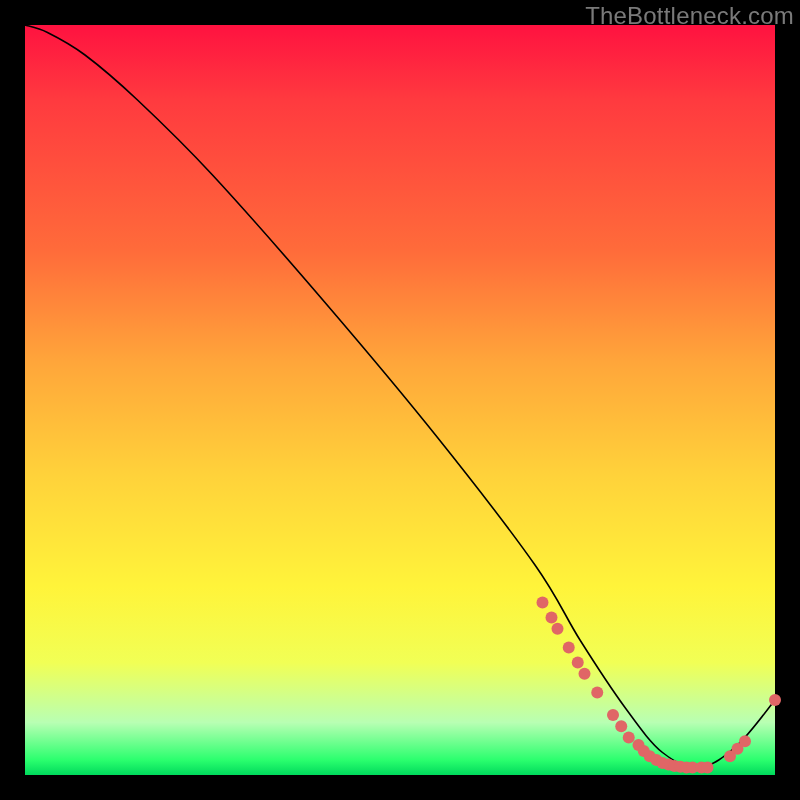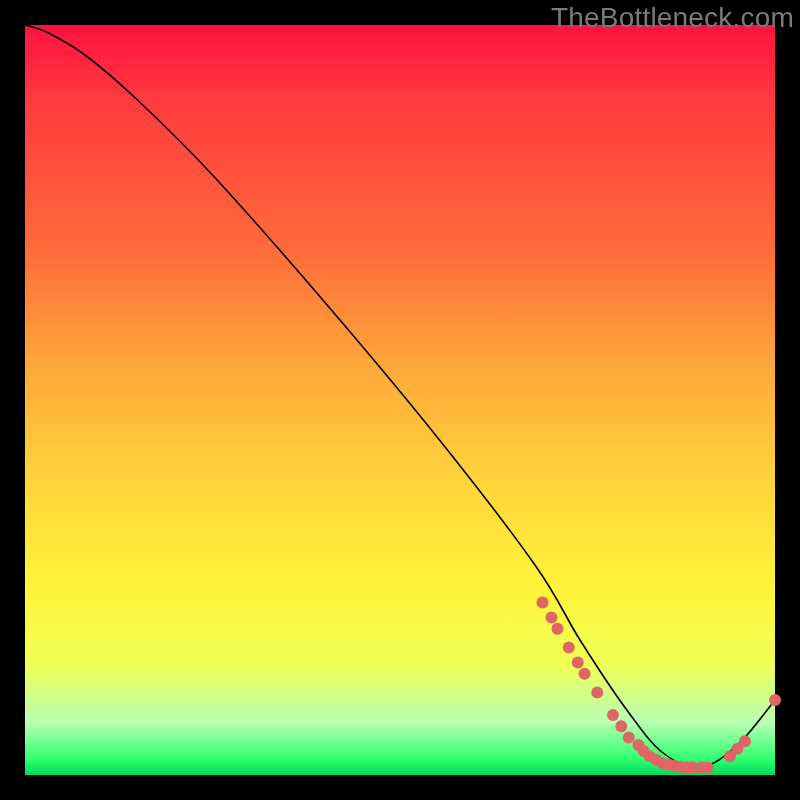--- a/index.html
+++ b/index.html
@@ -43,21 +43,21 @@
     top: 0;
     width: 750px;
     height: 750px;
     overflow: visible;
   }
   .watermark {
     position: absolute;
     top: 2px;
     right: 6px;
     color: #7a7a7a;
-    font-size: 28px;
+    font-size: 24px;
     font-weight: 400;
     letter-spacing: 0.2px;
     pointer-events: none;
   }
 </style>
 </head>
 <body>
 
 <div class="frame">
   <div class="plot">

